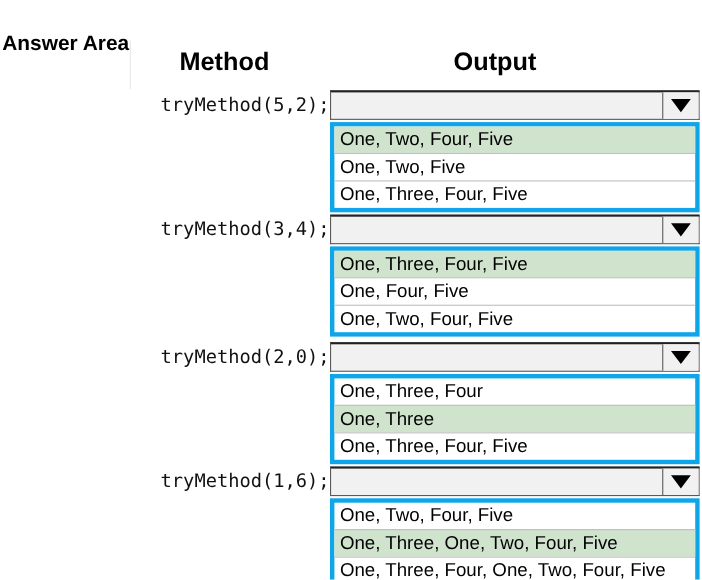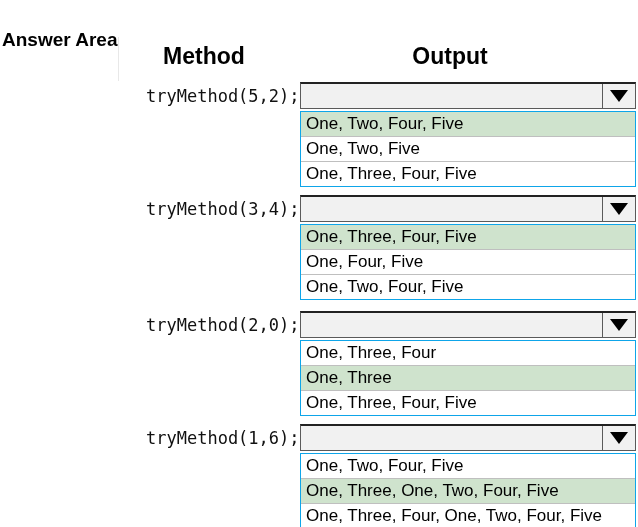--- a/index.html
+++ b/index.html
@@ -42,21 +42,21 @@
     border-left:1px solid #5a5a5a;background:#f1f1f1;
     display:flex;align-items:center;justify-content:center;
   }
   .tri{
     width:0;height:0;
     border-left:9px solid transparent;border-right:9px solid transparent;
     border-top:12px solid #000;
   }
   .list{
     position:absolute;left:0;top:29px;width:336px;box-sizing:border-box;
-    background:#fff;border:1px solid #0ea5e9;
+    background:#fff;border:4px solid #0ea5e9;
   }
   .opt{
     height:24px;line-height:24px;padding-left:5px;
     font-size:17px;color:#000;white-space:nowrap;overflow:hidden;
     border-top:1px solid #bfbfbf;cursor:pointer;
   }
   .opt:first-child{border-top:none;}
   .opt.selected{background:var(--selected-bg,#cfe3cd);}
 </style>
 </head>

